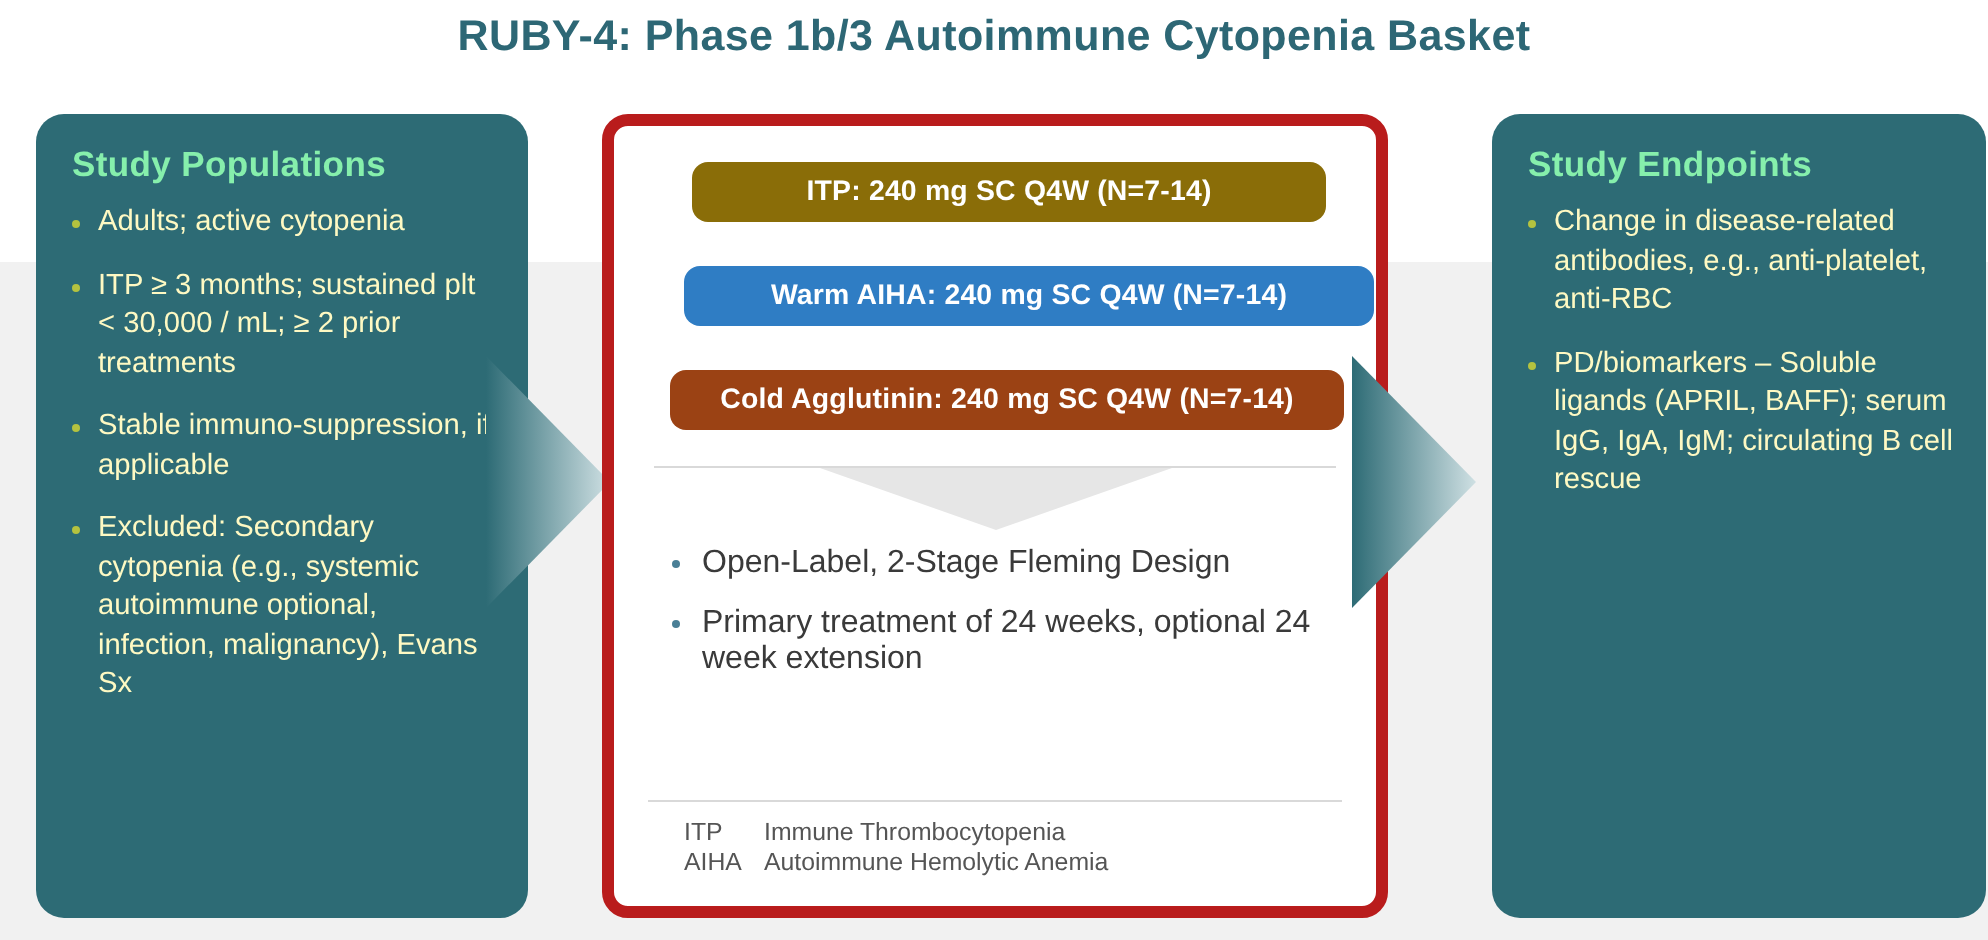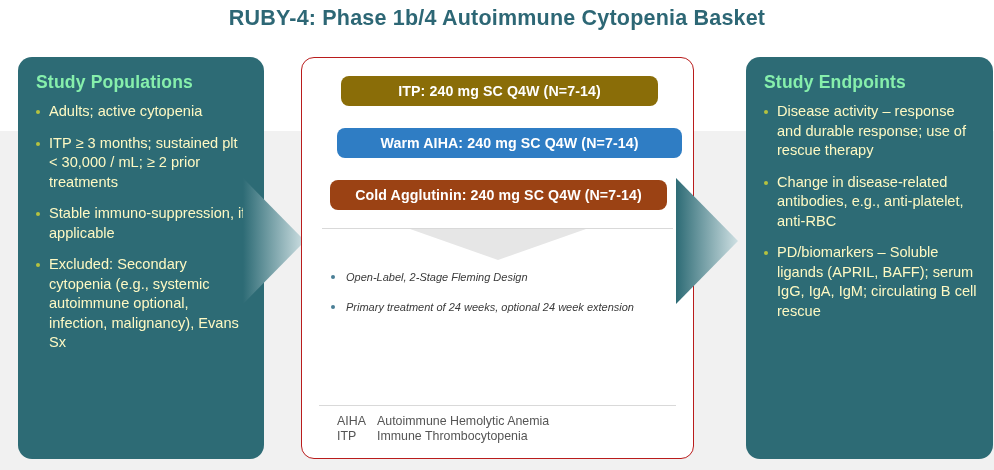--- a/index.html
+++ b/index.html
@@ -104,21 +104,21 @@
     left: 676px;
     top: 178px;
   }
 
   
   #design-card {
     position: absolute;
     left: 301px; top: 57px;
     width: 393px; height: 402px;
     background: #ffffff;
-    border: 1px solid #b91c1c;
+    border: 6px solid #b91c1c;
     border-radius: 13px;
     box-sizing: border-box;
     padding: 18px 17px 10px 17px;
   }
 
   .arm-bar {
     position: relative;
     height: 30px;
     border-radius: 8px;
     margin-bottom: 22px;
@@ -162,24 +162,23 @@
   
   #design-list {
     list-style: none;
     margin: 4px 0 0 0;
     padding: 0 6px 0 8px;
   }
   #design-list li {
     position: relative;
     padding-left: 19px;
     margin-bottom: 11px;
-    font-size: 11px;
+    font-size: 16px;
     line-height: 18.5px;
     color: #3a3a3a;
-    font-style: italic;
   }
   #design-list li::before {
     content: "";
     position: absolute;
     left: 4px;
     top: 7px;
     width: 4px;
     height: 4px;
     border-radius: 50%;
     background: #4a7f96;
@@ -211,21 +210,21 @@
     box-sizing: border-box;
   }
   .legend-def { flex: 1; }
 </style>
 </head>
 <body>
 
 <div id="bg-top-band"></div>
 <div id="bg-gray-band"></div>
 
-<div id="page-title">RUBY-4: Phase 1b/4 Autoimmune Cytopenia Basket</div>
+<div id="page-title">RUBY-4: Phase 1b/3 Autoimmune Cytopenia Basket</div>
 
 <div class="teal-panel" id="populations-panel">
   <div class="panel-heading">Study Populations</div>
   <ul class="panel-list">
     <li>Adults; active cytopenia</li>
     <li>ITP ≥ 3 months; sustained plt &lt; 30,000 / mL; ≥ 2 prior treatments</li>
     <li>Stable immuno-suppression, if applicable</li>
     <li>Excluded: Secondary cytopenia (e.g., systemic autoimmune optional, infection, malignancy), Evans Sx</li>
   </ul>
 </div>
@@ -258,40 +257,39 @@
   </div>
 
   <ul id="design-list">
     <li>Open-Label, 2-Stage Fleming Design</li>
     <li>Primary treatment of 24 weeks, optional 24 week extension</li>
   </ul>
 
   <div id="legend-block">
     <div id="legend-rule"></div>
     <div class="legend-row">
+      <div class="legend-abbr">ITP</div>
+      <div class="legend-def">Immune Thrombocytopenia</div>
+    </div>
+    <div class="legend-row">
       <div class="legend-abbr">AIHA</div>
       <div class="legend-def">Autoimmune Hemolytic Anemia</div>
-    </div>
-    <div class="legend-row">
-      <div class="legend-abbr">ITP</div>
-      <div class="legend-def">Immune Thrombocytopenia</div>
     </div>
   </div>
 </div>
 
 <svg class="connector-arrow" id="arrow-right" viewBox="0 0 62 126">
   <defs>
     <linearGradient id="tealGradR" x1="0" y1="0" x2="1" y2="0">
       <stop offset="0%" stop-color="#2d6b75"></stop>
       <stop offset="100%" stop-color="#cfe0e3"></stop>
     </linearGradient>
   </defs>
   <polygon points="0,0 0,126 62,63" fill="url(#tealGradR)"></polygon>
 </svg>
 
 <div class="teal-panel" id="endpoints-panel">
   <div class="panel-heading">Study Endpoints</div>
   <ul class="panel-list">
-    <li>Disease activity – response and durable response; use of rescue therapy</li>
     <li>Change in disease-related antibodies, e.g., anti-platelet, anti-RBC</li>
     <li>PD/biomarkers – Soluble ligands (APRIL, BAFF); serum IgG, IgA, IgM; circulating B cell rescue</li>
   </ul>
 </div>
 
 </body></html>

